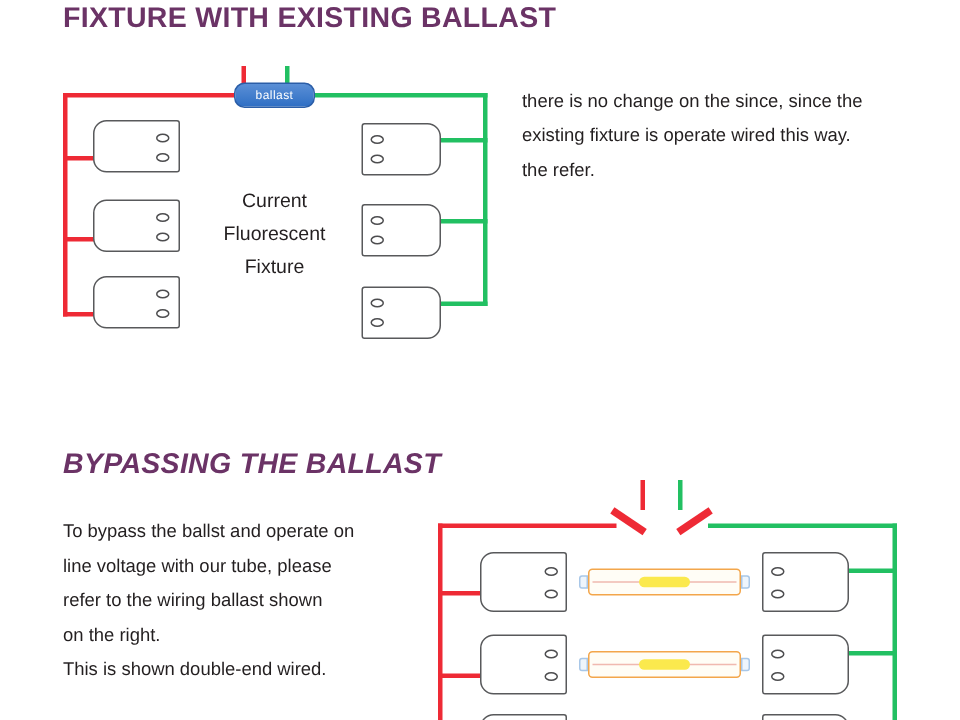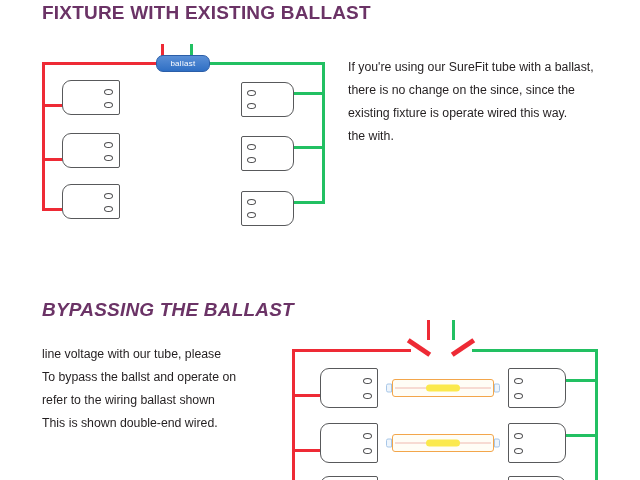--- a/index.html
+++ b/index.html
@@ -195,35 +195,40 @@
     </div>
     <div class="socket right-unit" style="left:241px; top:136px; width:53px; height:35px;">
       <div class="pin" style="left:5px; top:7px;"></div>
       <div class="pin" style="left:5px; top:20px;"></div>
     </div>
     <div class="socket right-unit" style="left:241px; top:191px; width:53px; height:35px;">
       <div class="pin" style="left:5px; top:7px;"></div>
       <div class="pin" style="left:5px; top:20px;"></div>
     </div>
 
+    <div class="fixture-caption" style="left:140px; top:123px; width:86px;">
+      <div>Current</div>
+      <div>Fluorescent</div>
+      <div>Fixture</div>
+    </div>
   </div>
 
   <div class="body-copy" id="copy-1">
-    <p>If you're using our SureFit tube with a ballast,</p>
     <p>there is no change on the since, since the</p>
     <p>existing fixture is operate wired this way.</p>
-    <p>the with.</p>
+    <p>the refer.</p>
   </div>
 
   <div class="heading" id="heading-2">BYPASSING THE BALLAST</div>
 
   <div class="body-copy" id="copy-2">
+    <p>To bypass the ballst and operate on</p>
     <p>line voltage with our tube, please</p>
-    <p>To bypass the ballst and operate on</p>
     <p>refer to the wiring ballast shown</p>
+    <p>on the right.</p>
     <p>This is shown double-end wired.</p>
   </div>
 
   <div class="diagram" id="diagram-2" style="left:280px; top:318px; width:360px; height:162px; overflow:hidden;">
 
     <div class="wire wire-red" style="left:147px; top:2px; width:3px; height:20px;"></div>
 
     <div class="wire wire-green" style="left:172px; top:2px; width:3px; height:20px;"></div>
 
     <div class="wire wire-black" style="left:126px; top:27px; width:26px; height:5px; transform:rotate(34deg); transform-origin:center;"></div>

